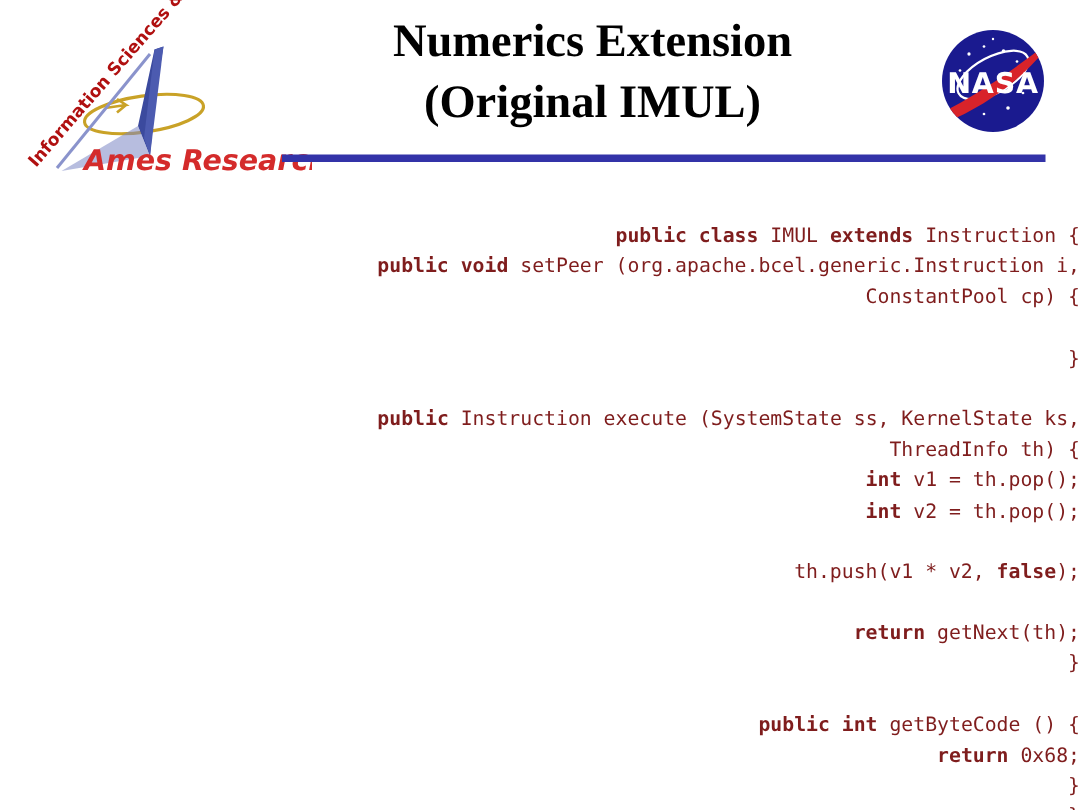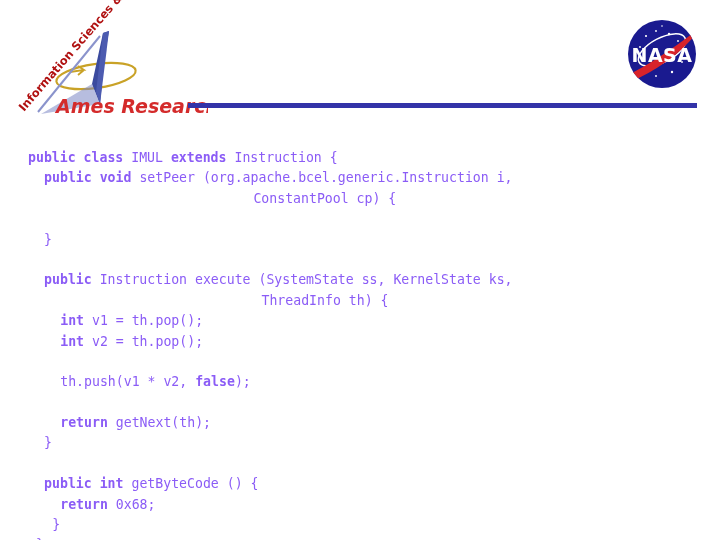--- a/index.html
+++ b/index.html
@@ -85,22 +85,23 @@
   
   #code-body {
     position: absolute;
     left: 0;
     top: 148px;
     width: 720px;
     height: 392px;
     font-family: "DejaVu Sans Mono", "Liberation Mono", monospace;
     font-size: 13.2px;
     line-height: 20.4px;
-    color: #8b5cf6;
+    color: #7f1d1d;
     white-space: pre;
+    text-align: right;
   }
   .code-line {
     display: block;
     height: 20.4px;
     white-space: pre;
   }
   .code-line.blank { height: 20.4px; }
   .kw { font-weight: bold; }
 </style>
 </head>
@@ -124,20 +125,24 @@
       </g>
 
       <g>
         <text class="ames-diag-text" x="0" y="0" transform="translate(16,112) rotate(-49)">Information Sciences &amp; Technology</text>
       </g>
 
       <text class="ames-name-text" x="48" y="113">Ames Research Center</text>
     </svg>
   </div>
 
+  <div id="title-block">
+    <span class="tline">Numerics Extension</span>
+    <span class="tline">(Original IMUL)</span>
+  </div>
 
   <div id="nasa-logo">
     <svg width="96" height="80" viewBox="0 0 96 80" xmlns="http://www.w3.org/2000/svg">
       <defs>
         <clipPath id="nasaClip">
             <circle cx="48" cy="40" r="34"></circle>
           </clipPath>
       </defs>
       <circle cx="48" cy="40" r="34" fill="#1a1a8f"></circle>
       <g clip-path="url(#nasaClip)">

